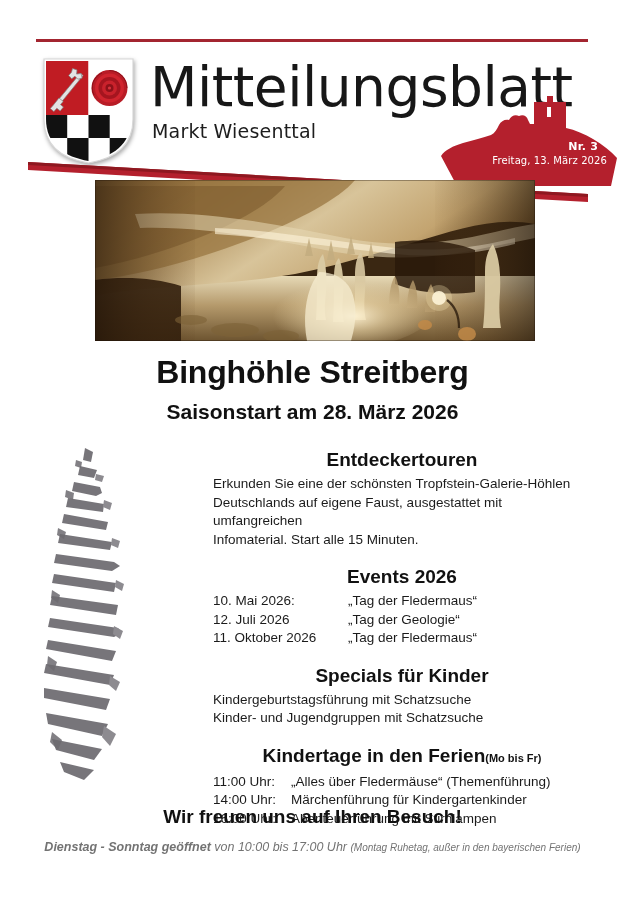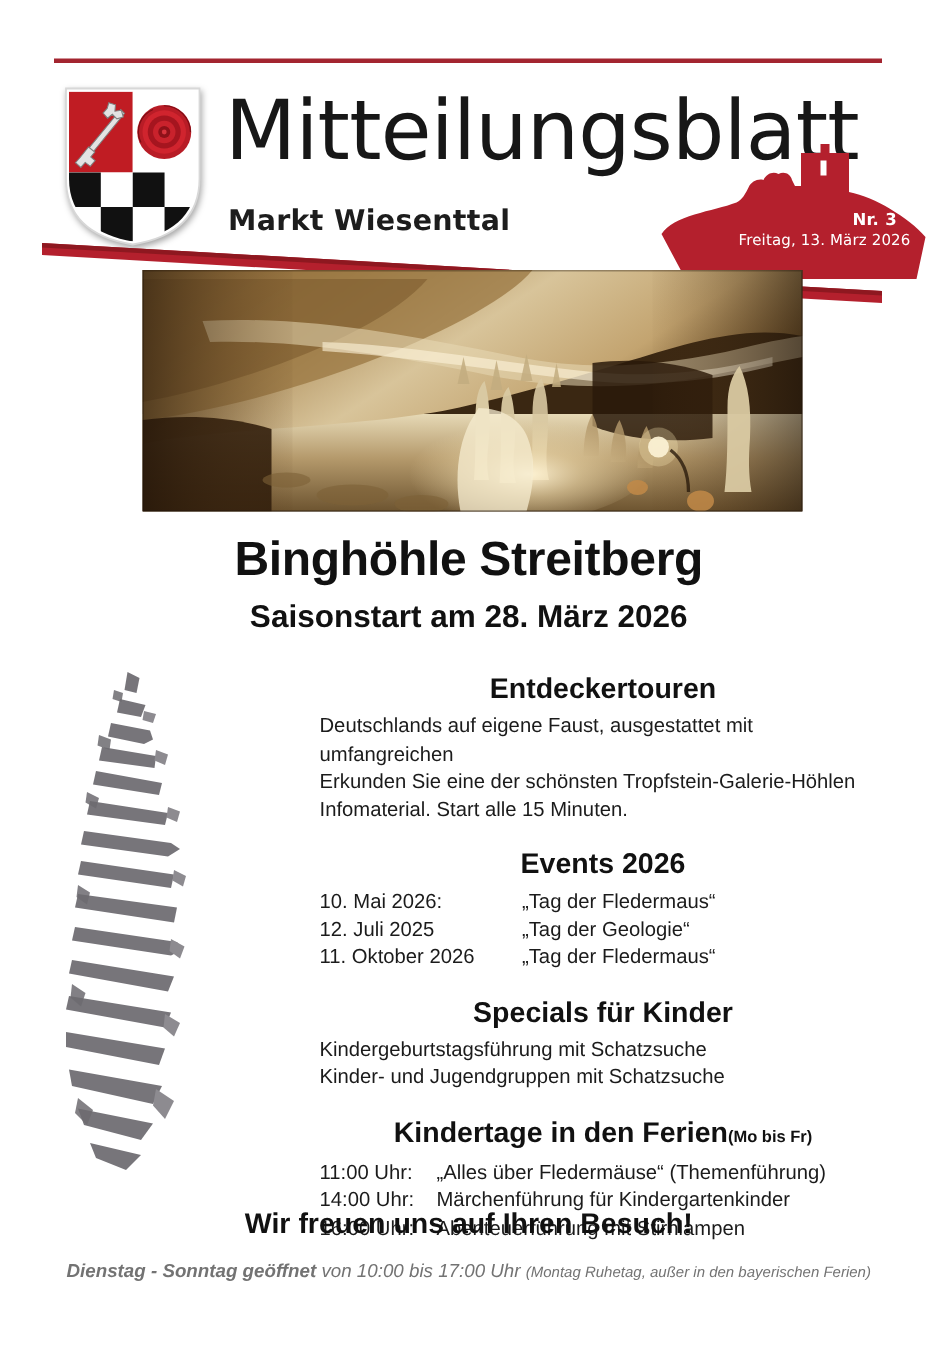--- a/index.html
+++ b/index.html
@@ -55,24 +55,24 @@
     font-size: 55px;
     line-height: 58px;
     font-weight: 400;
     color: #171717;
     letter-spacing: -0.5px;
   }
   .masthead-sub {
     font-family: "DejaVu Sans", sans-serif;
     font-size: 19px;
     line-height: 22px;
-    font-weight: 700;
+    font-weight: 400;
     color: #1d1d1d;
     letter-spacing: 0.2px;
-    margin-top: 20px;
+    margin-top: 4px;
     margin-left: 2px;
   }
 
   .castle-wrap {
     position: absolute;
     left: 435px;
     top: 94px;
     width: 190px;
     height: 92px;
   }
@@ -458,38 +458,38 @@
         <path d="M22 292 L32 300 L28 310 L20 302 Z"></path>
       </g>
     </svg>
   </div>
 
   <div class="content">
 
     <div>
       <div class="sec-title">Entdeckertouren</div>
       <div class="sec-body">
+        <div class="body-line">Erkunden Sie eine der schönsten Tropfstein-Galerie-Höhlen</div>
         <div class="body-line">Deutschlands auf eigene Faust, ausgestattet mit umfangreichen</div>
-        <div class="body-line">Erkunden Sie eine der schönsten Tropfstein-Galerie-Höhlen</div>
         <div class="body-line">Infomaterial. Start alle 15 Minuten.</div>
       </div>
     </div>
 
     <div class="block-gap"></div>
 
     <div>
       <div class="sec-title">Events 2026</div>
       <table class="rows">
         <tbody>
           <tr>
             <td class="col-when">10. Mai 2026:</td>
             <td>„Tag der Fledermaus“</td>
           </tr>
           <tr>
-            <td class="col-when">12. Juli 2025</td>
+            <td class="col-when">12. Juli 2026</td>
             <td>„Tag der Geologie“</td>
           </tr>
           <tr>
             <td class="col-when">11. Oktober 2026</td>
             <td>„Tag der Fledermaus“</td>
           </tr>
         </tbody>
       </table>
     </div>
 

